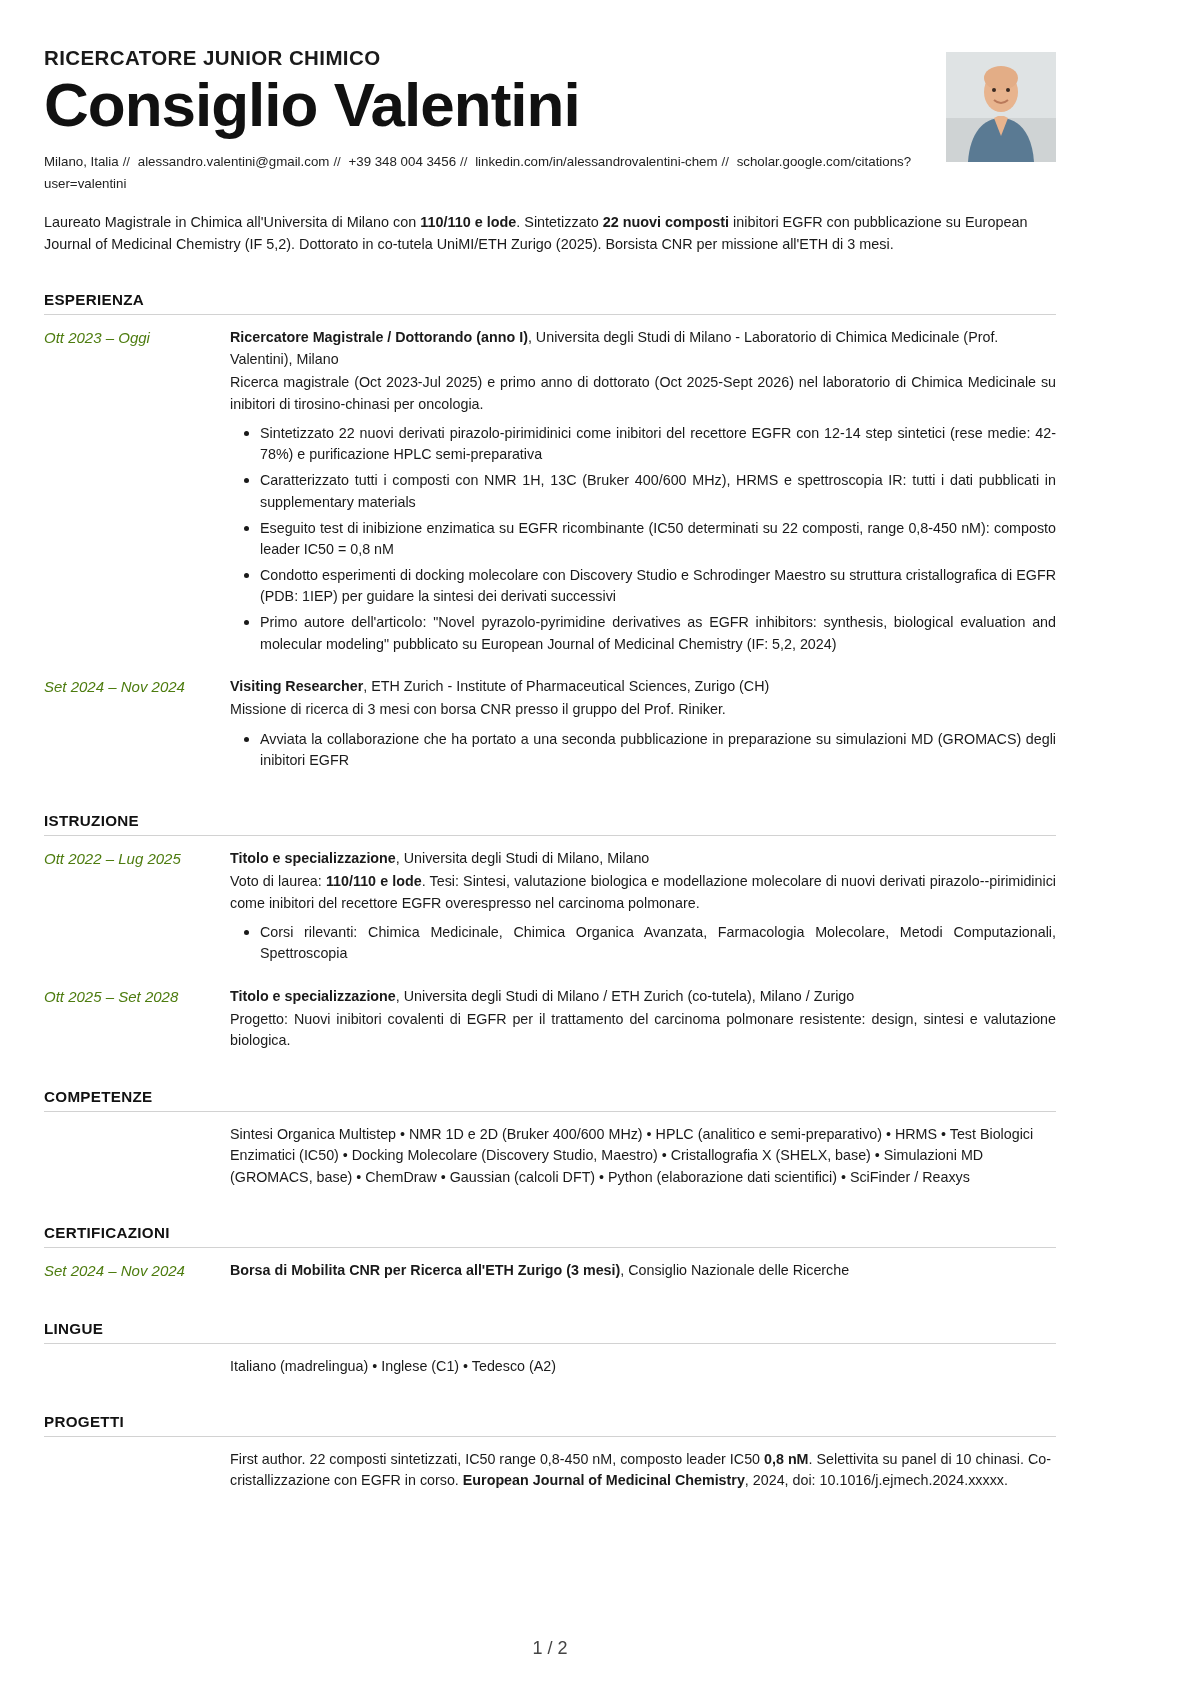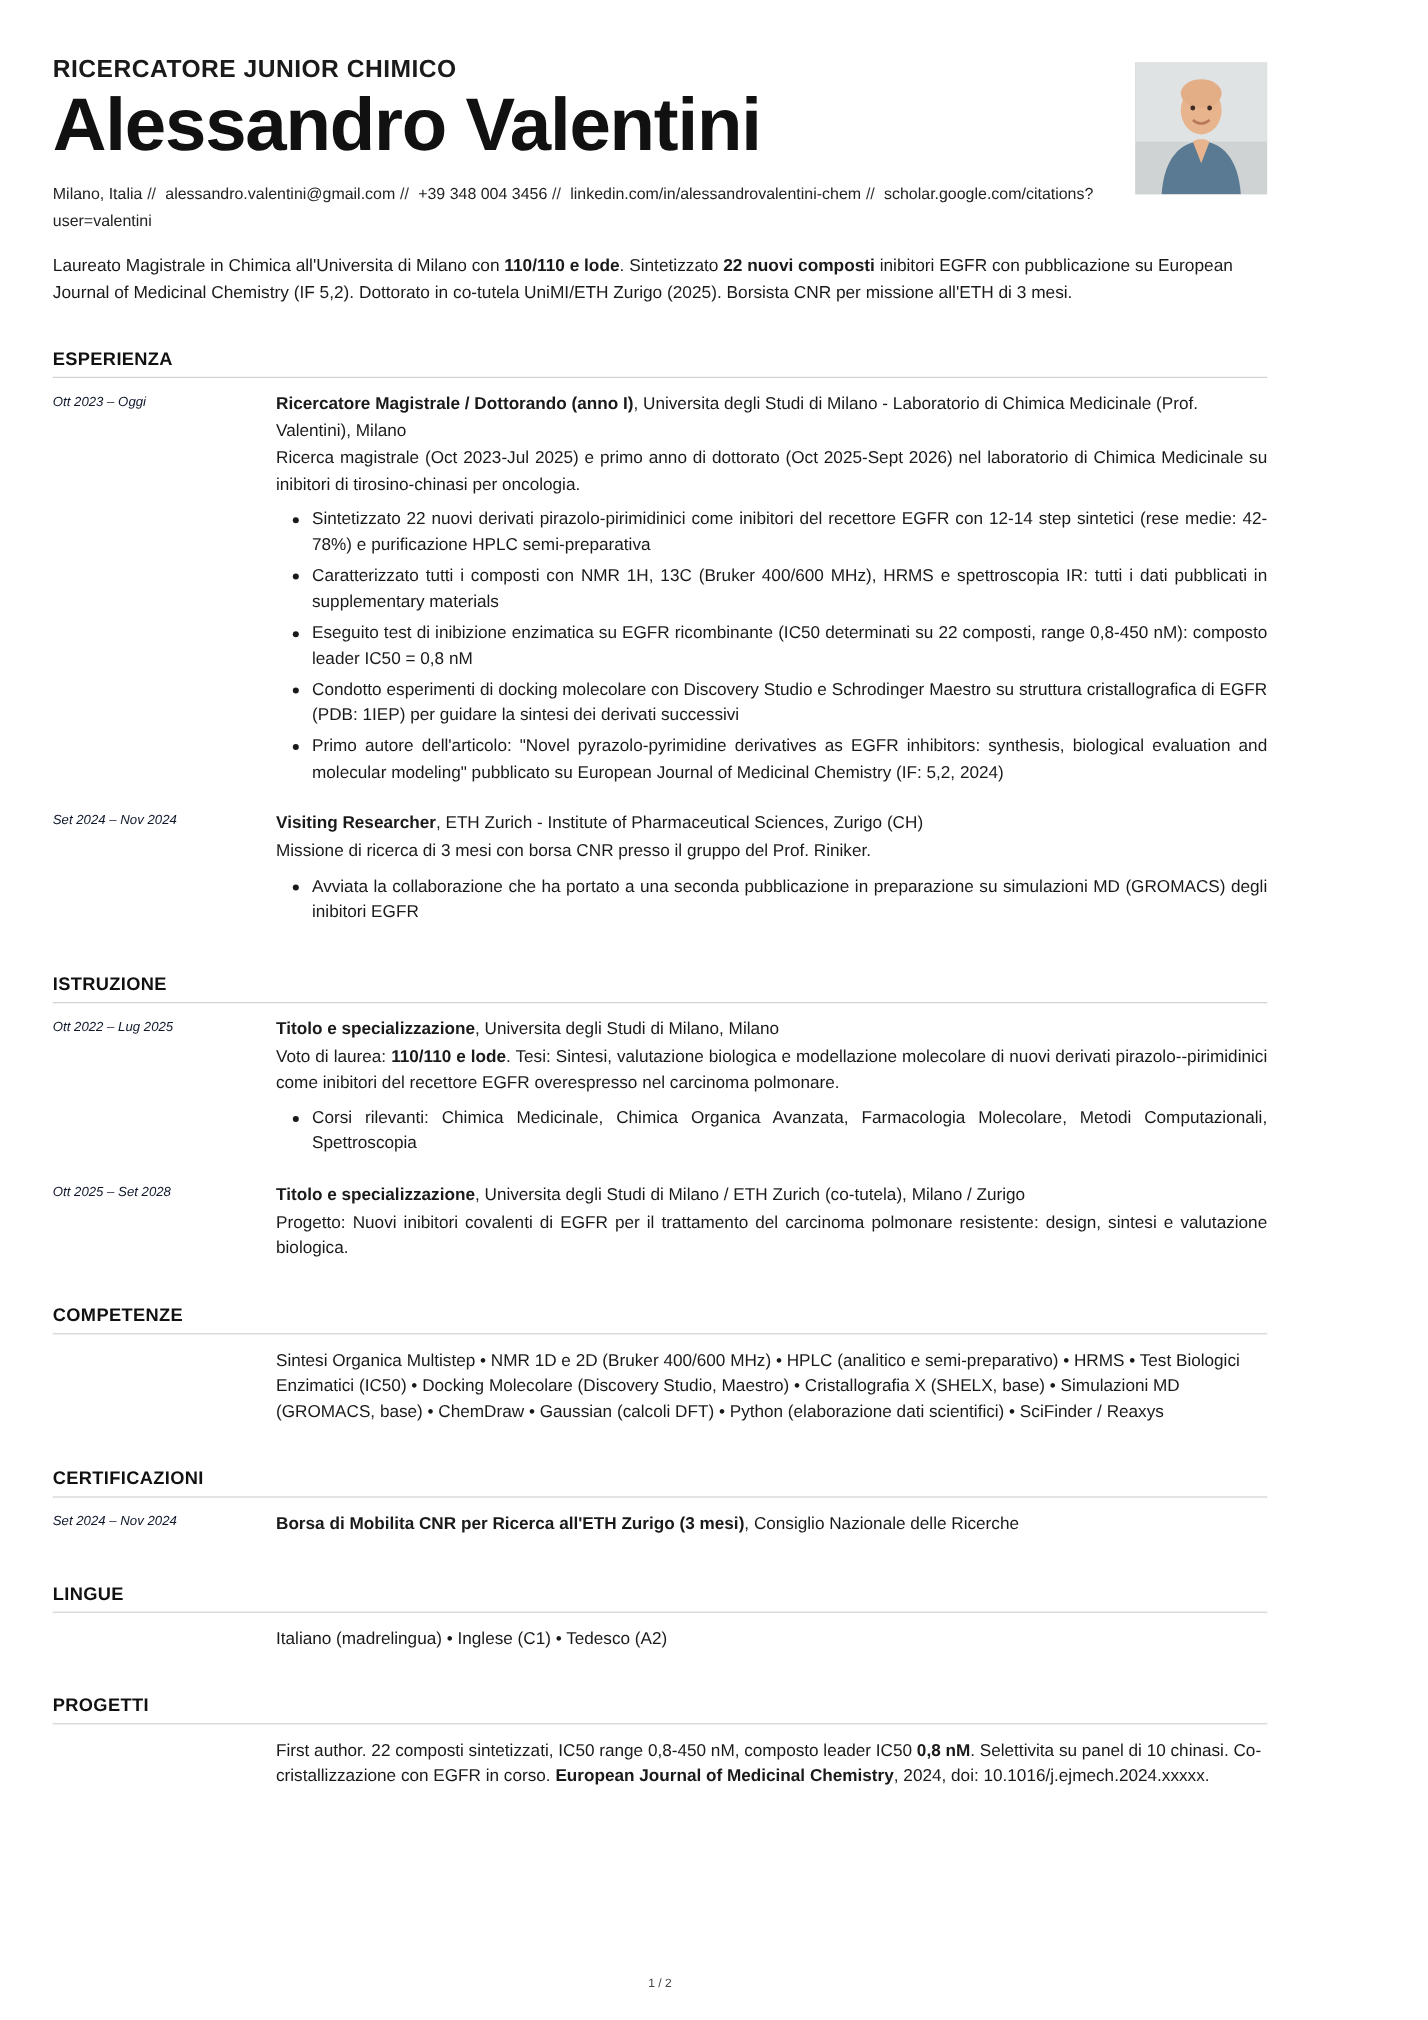--- a/index.html
+++ b/index.html
@@ -87,23 +87,23 @@
   }
 
   .entry {
     display: flex;
     align-items: flex-start;
     margin-bottom: 16px;
   }
   .entry-date {
     width: 186px;
     flex: 0 0 186px;
-    font-size: 11px;
+    font-size: 15px;
     font-style: italic;
-    color: #0f172a;
+    color: #4d7c0f;
     padding-top: 2px;
   }
   .entry-body {
     flex: 1 1 auto;
     font-size: 14.3px;
     line-height: 1.5;
     color: #1a1a1a;
   }
   .entry-head { margin-bottom: 2px; }
   .entry-head b { font-weight: bold; }
@@ -144,32 +144,32 @@
     font-size: 14.3px;
     line-height: 1.5;
   }
 
   .footer {
     position: absolute;
     bottom: 24px;
     left: 0;
     width: 100%;
     text-align: center;
-    font-size: 10px;
+    font-size: 18px;
     color: #444;
   }
 </style>
 </head>
 <body>
 
 <div class="page">
 
   <div class="header">
     <div class="role-line">RICERCATORE JUNIOR CHIMICO</div>
-    <div class="full-name">Alessandro Valentini</div>
+    <div class="full-name">Consiglio Valentini</div>
 
     <div class="photo">
       <svg width="110" height="110" viewBox="0 0 110 110">
         <rect x="0" y="0" width="110" height="110" fill="#cfd3d4"></rect>
         <rect x="0" y="0" width="110" height="66" fill="#dfe3e4"></rect>
         <ellipse cx="55" cy="40" rx="17" ry="20" fill="#e8b48e"></ellipse>
         <ellipse cx="55" cy="26" rx="17" ry="12" fill="#e3ad86"></ellipse>
         <path d="M22 110 C24 80 38 66 55 66 C72 66 86 80 88 110 Z" fill="#5a7a93"></path>
         <path d="M48 66 L55 84 L62 66 L58 64 L52 64 Z" fill="#e8b48e"></path>
         <circle cx="48" cy="38" r="2" fill="#3a2a22"></circle>

